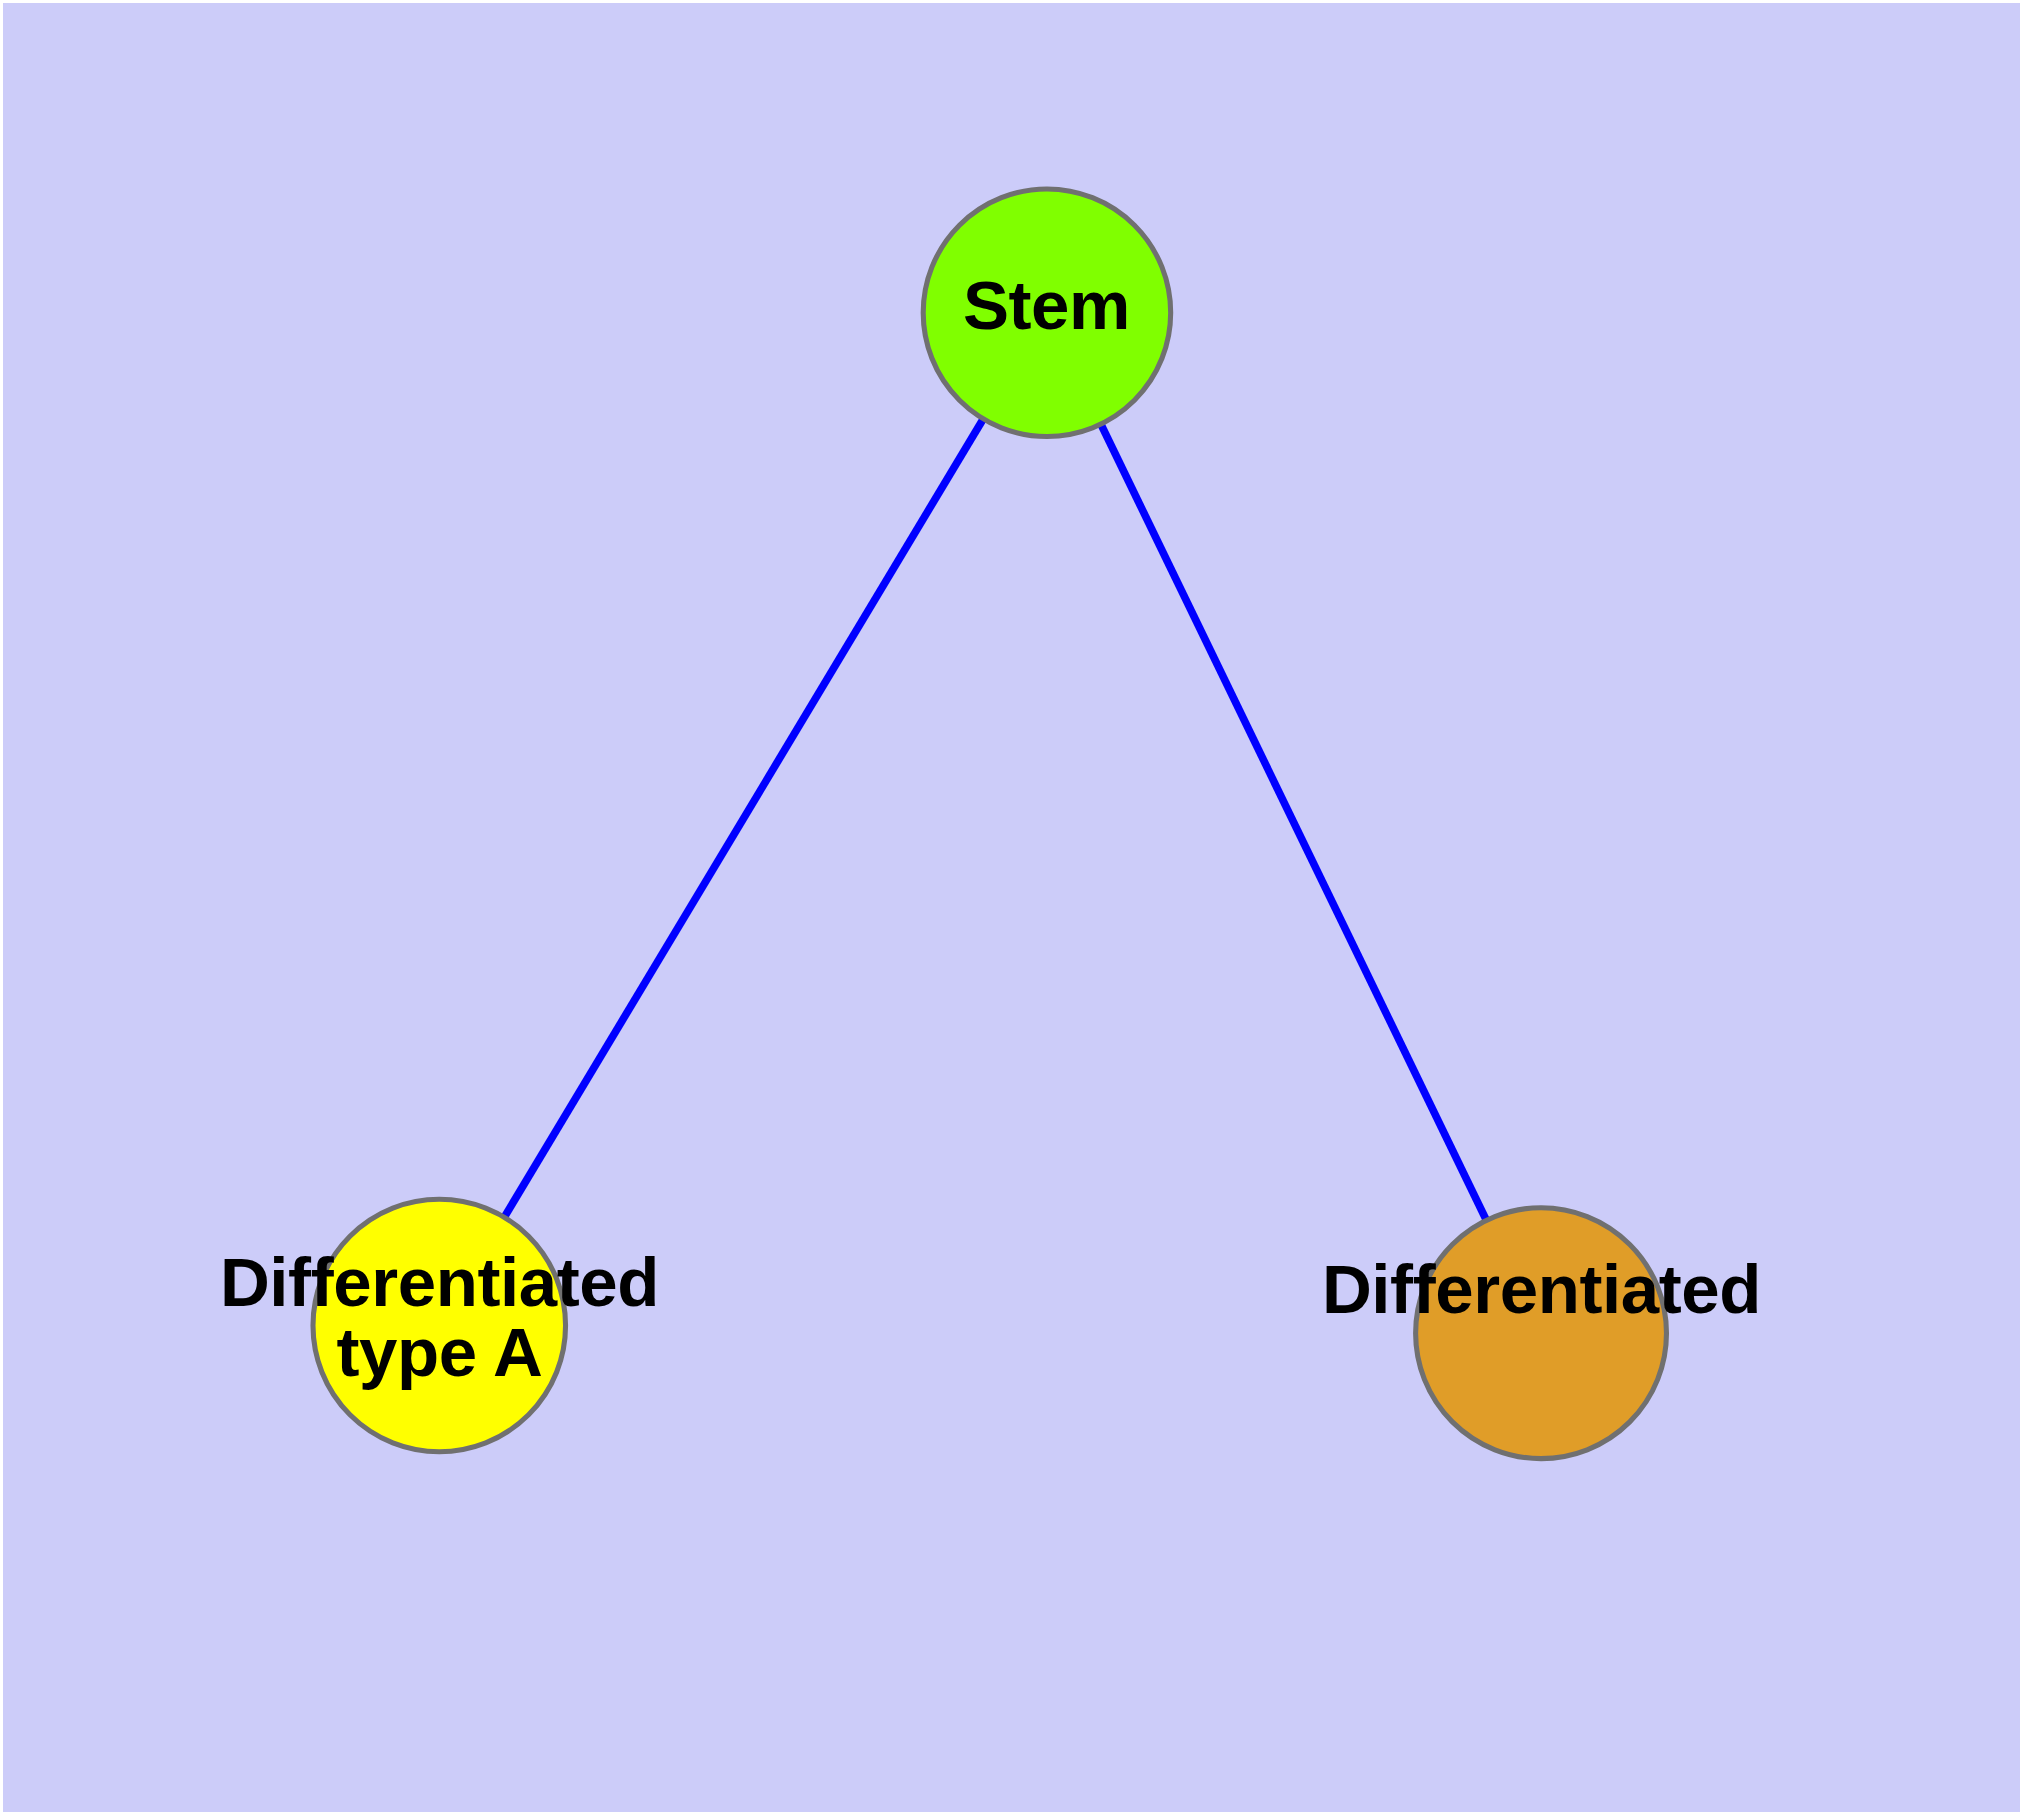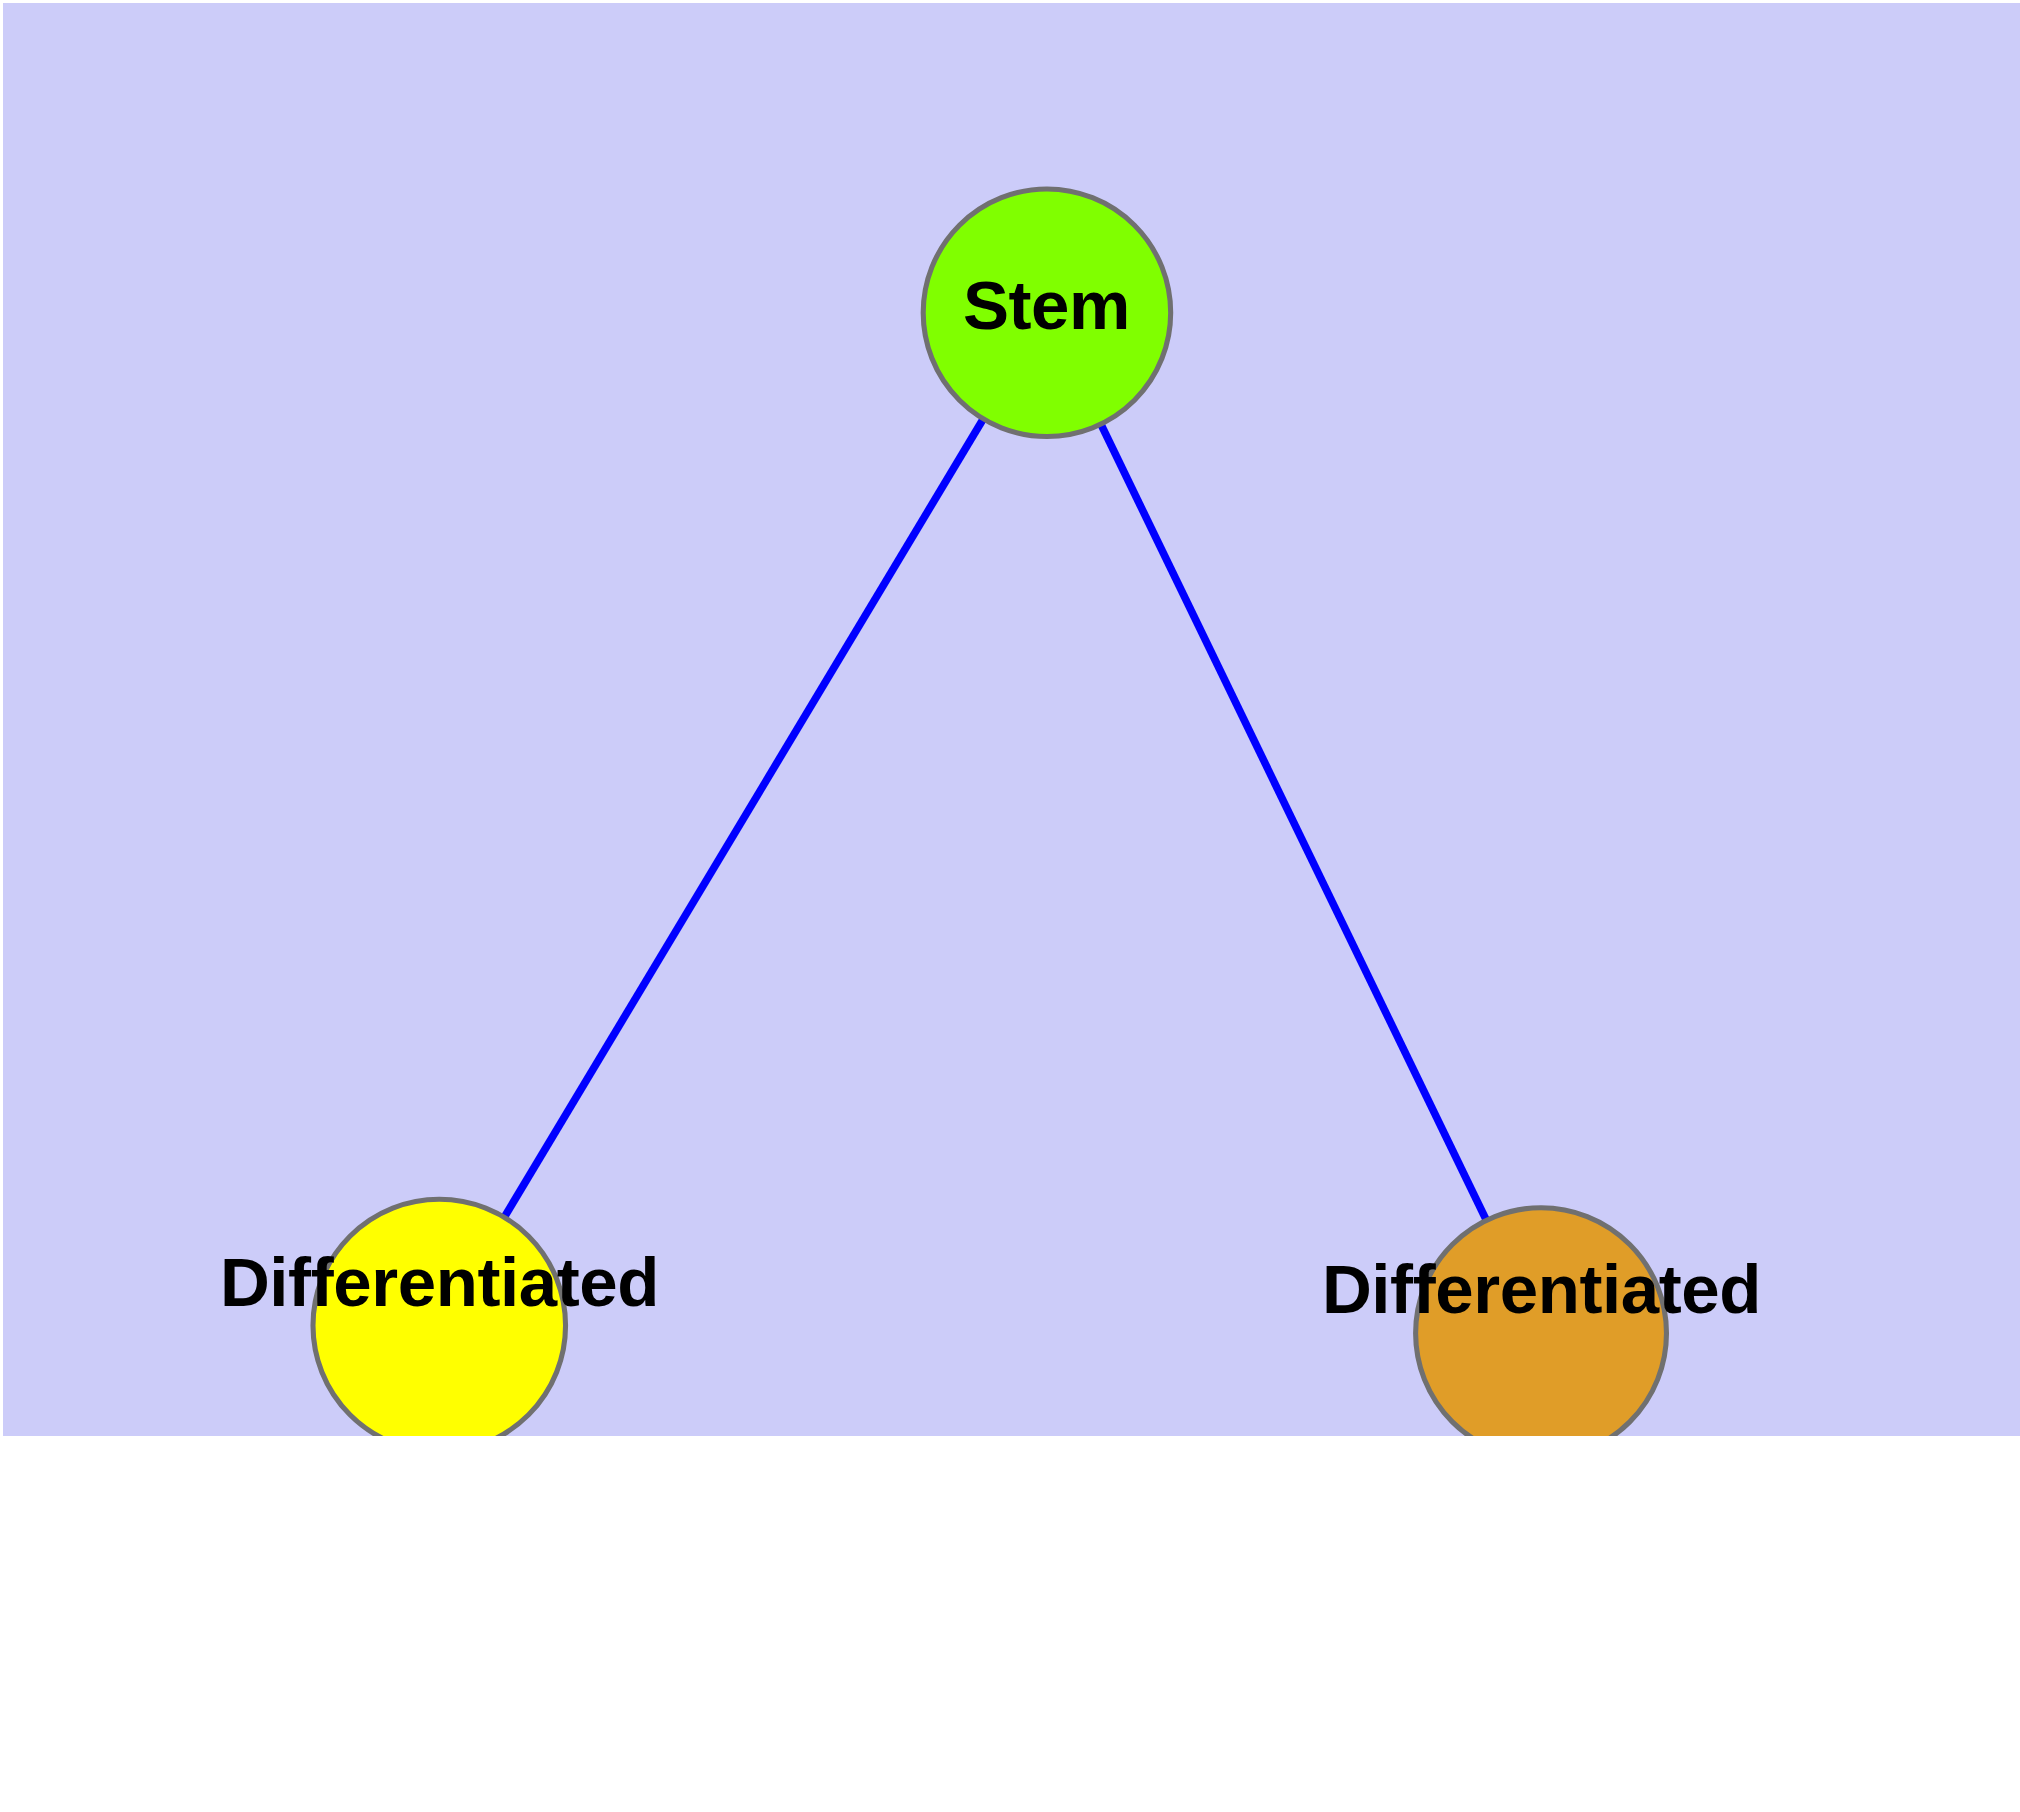--- a/index.html
+++ b/index.html
@@ -3,21 +3,21 @@
 <meta charset="utf-8">
 <style>
   html, body {
     margin: 0;
     padding: 0;
     background: #ffffff;
   }
   #canvas {
     position: relative;
     width: 2021px;
-    height: 1436px;
+    height: 1812px;
     background: #ffffff;
     overflow: hidden;
     font-family: "Liberation Sans", sans-serif;
   }
   #plot-area {
     position: absolute;
     left: 2.5px;
     top: 2.5px;
     width: 2018px;
     height: 1810px;
@@ -73,17 +73,17 @@
     </g>
     <g>
       <circle cx="518" cy="1564" r="149" fill="#ffff00" stroke="#707070" stroke-width="6"></circle>
       <circle cx="1818" cy="1573" r="148" fill="#e09d28" stroke="#707070" stroke-width="6"></circle>
       <circle cx="1235" cy="369" r="146" fill="#80ff00" stroke="#707070" stroke-width="6"></circle>
     </g>
   </svg>
 
   <div class="node-label" id="label-stem"><span>Stem</span></div>
 
-  <div class="node-label" id="label-a"><span>Differentiated</span><br></div>
+  <div class="node-label" id="label-a"><span>Differentiated</span><br><span>type A</span></div>
 
   <div class="node-label" id="label-b"><span>Differentiated</span><br></div>
 </div>
 
 
 </body></html>

